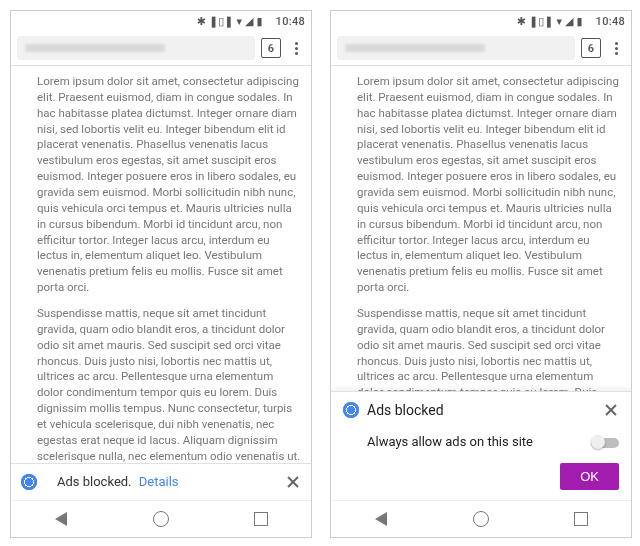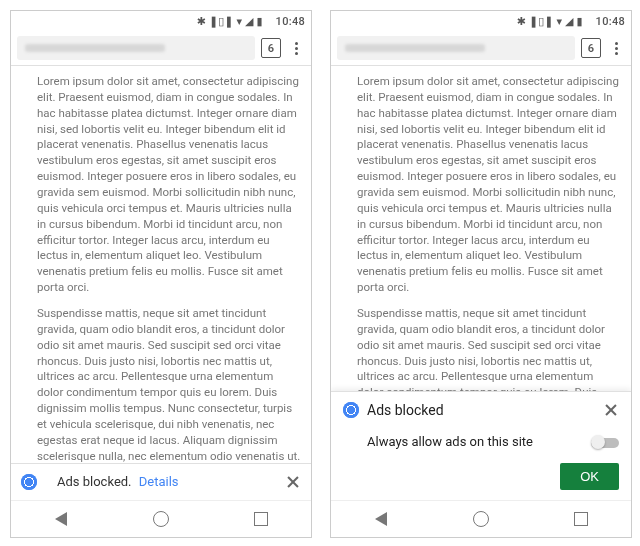--- a/index.html
+++ b/index.html
@@ -195,21 +195,21 @@
     background: #6b8afd;
     background: #5c7cfa;
     color: #fff;
     font-size: 13px;
     font-weight: 500;
     padding: 6px 20px;
     border: none;
     border-radius: 2px;
     cursor: pointer;
   }
-  .ok-btn { background: #15803d; }
+  .ok-btn { background: #a21caf; }
 
   
   .navbar {
     height: 36px;
     border-top: 1px solid #eee;
     display: flex;
     align-items: center;
     justify-content: space-around;
     background: #fff;
   }

